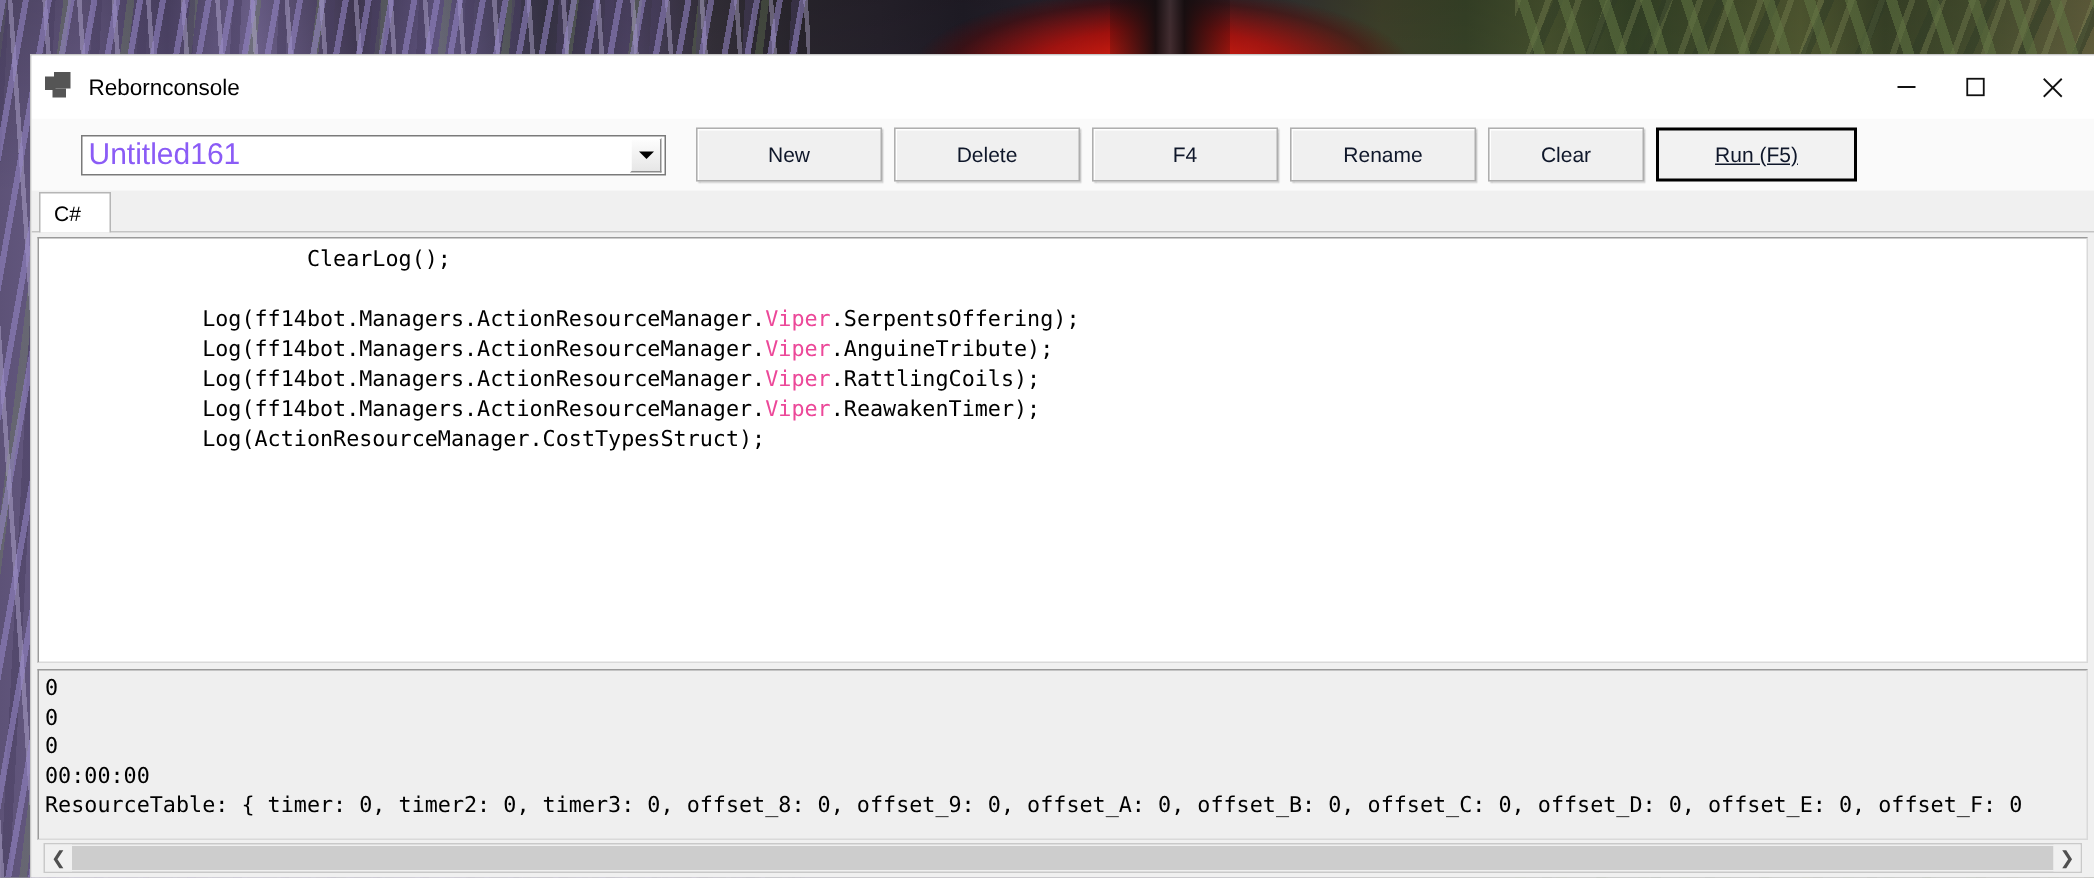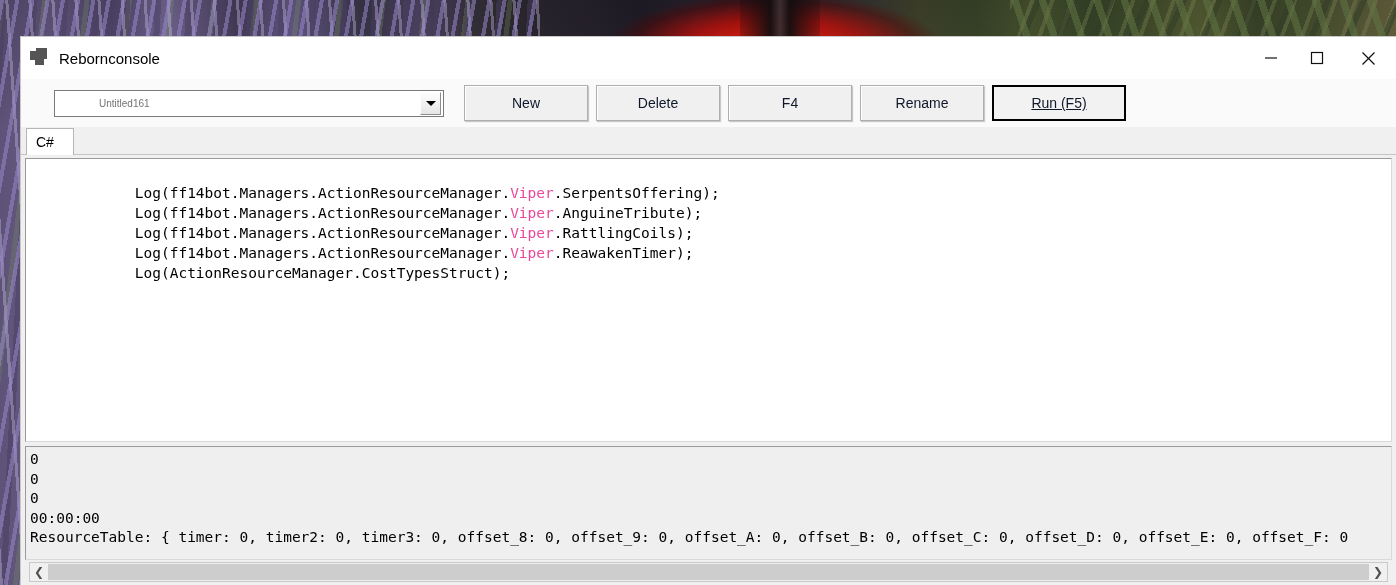--- a/index.html
+++ b/index.html
@@ -120,22 +120,22 @@
     background: #ffffff;
     border: 1px solid #7a7a7a;
     display: flex; align-items: center;
     position: relative;
     margin-right: 16px;
     box-shadow: inset 1px 1px 0 #ffffff;
   }
   #file-combo .val {
     flex: 1;
     padding-left: 4px;
-    font-size: 10px; color: #737373;
-    white-space: nowrap; overflow: hidden; margin-left: 40px;
+    font-size: 20px; color: #8b5cf6;
+    white-space: nowrap; overflow: hidden;
   }
   #combo-arrow {
     width: 21px; height: 23px; margin-right: 2px;
     background: linear-gradient(to bottom, #fdfdfd, #e6e6e6);
     border: 1px solid #8c8c8c;
     border-top-color: #fff; border-left-color: #fff;
     display: flex; align-items: center; justify-content: center;
   }
   #combo-arrow i {
     width: 0; height: 0;
@@ -301,30 +301,32 @@
       <div class="val">Untitled161</div>
       <div id="combo-arrow">
           <i></i>
         </div>
     </div>
     <div id="toolbar-buttons" style="display:flex;align-items:center;">
       <div class="tbtn">New</div>
       <div class="tbtn">Delete</div>
       <div class="tbtn">F4</div>
       <div class="tbtn">Rename</div>
+      <div class="tbtn narrow">Clear</div>
       <div class="tbtn focused">Run (F5)</div>
     </div>
   </div>
 
   <div id="tabstrip">
     <div class="tab active">C#</div>
   </div>
 
   <div id="editor-wrap">
     <div id="editor">
+        <div class="code-line"><span>                    ClearLog();</span></div>
         <div class="code-line"><span></span></div>
         <div class="code-line"><span>            Log(ff14bot.Managers.ActionResourceManager.</span><span class="tok-type">Viper</span><span>.SerpentsOffering);</span></div>
         <div class="code-line"><span>            Log(ff14bot.Managers.ActionResourceManager.</span><span class="tok-type">Viper</span><span>.AnguineTribute);</span></div>
         <div class="code-line"><span>            Log(ff14bot.Managers.ActionResourceManager.</span><span class="tok-type">Viper</span><span>.RattlingCoils);</span></div>
         <div class="code-line"><span>            Log(ff14bot.Managers.ActionResourceManager.</span><span class="tok-type">Viper</span><span>.ReawakenTimer);</span></div>
         <div class="code-line"><span>            Log(ActionResourceManager.CostTypesStruct);</span></div>
       </div>
   </div>
 
   <div id="output-wrap">

